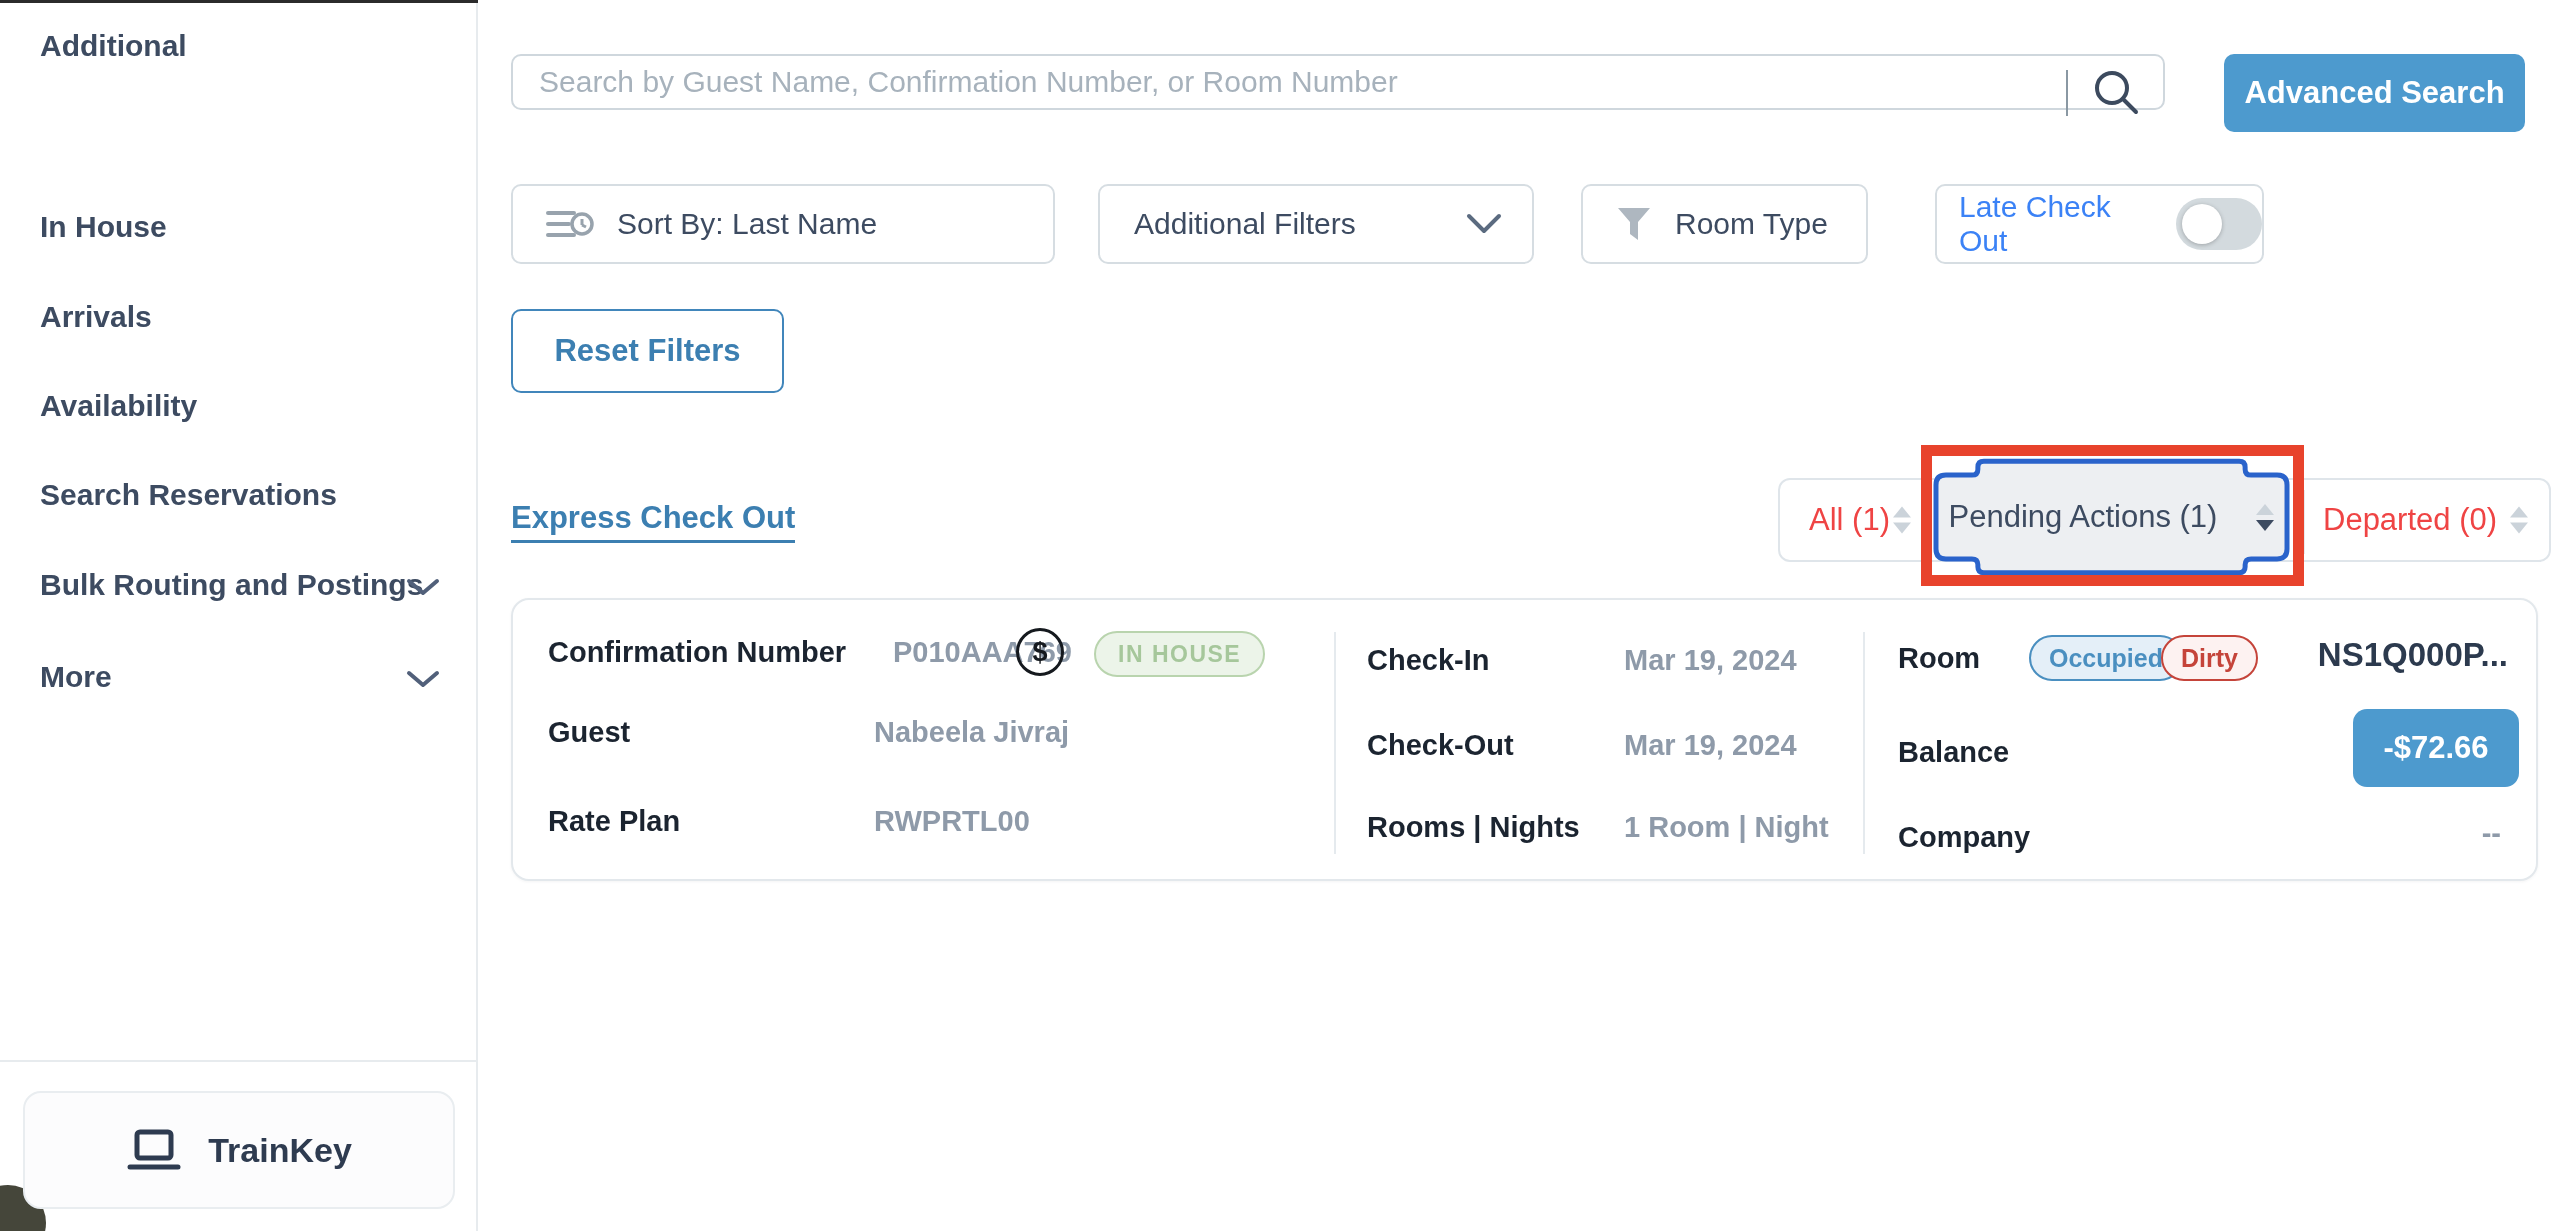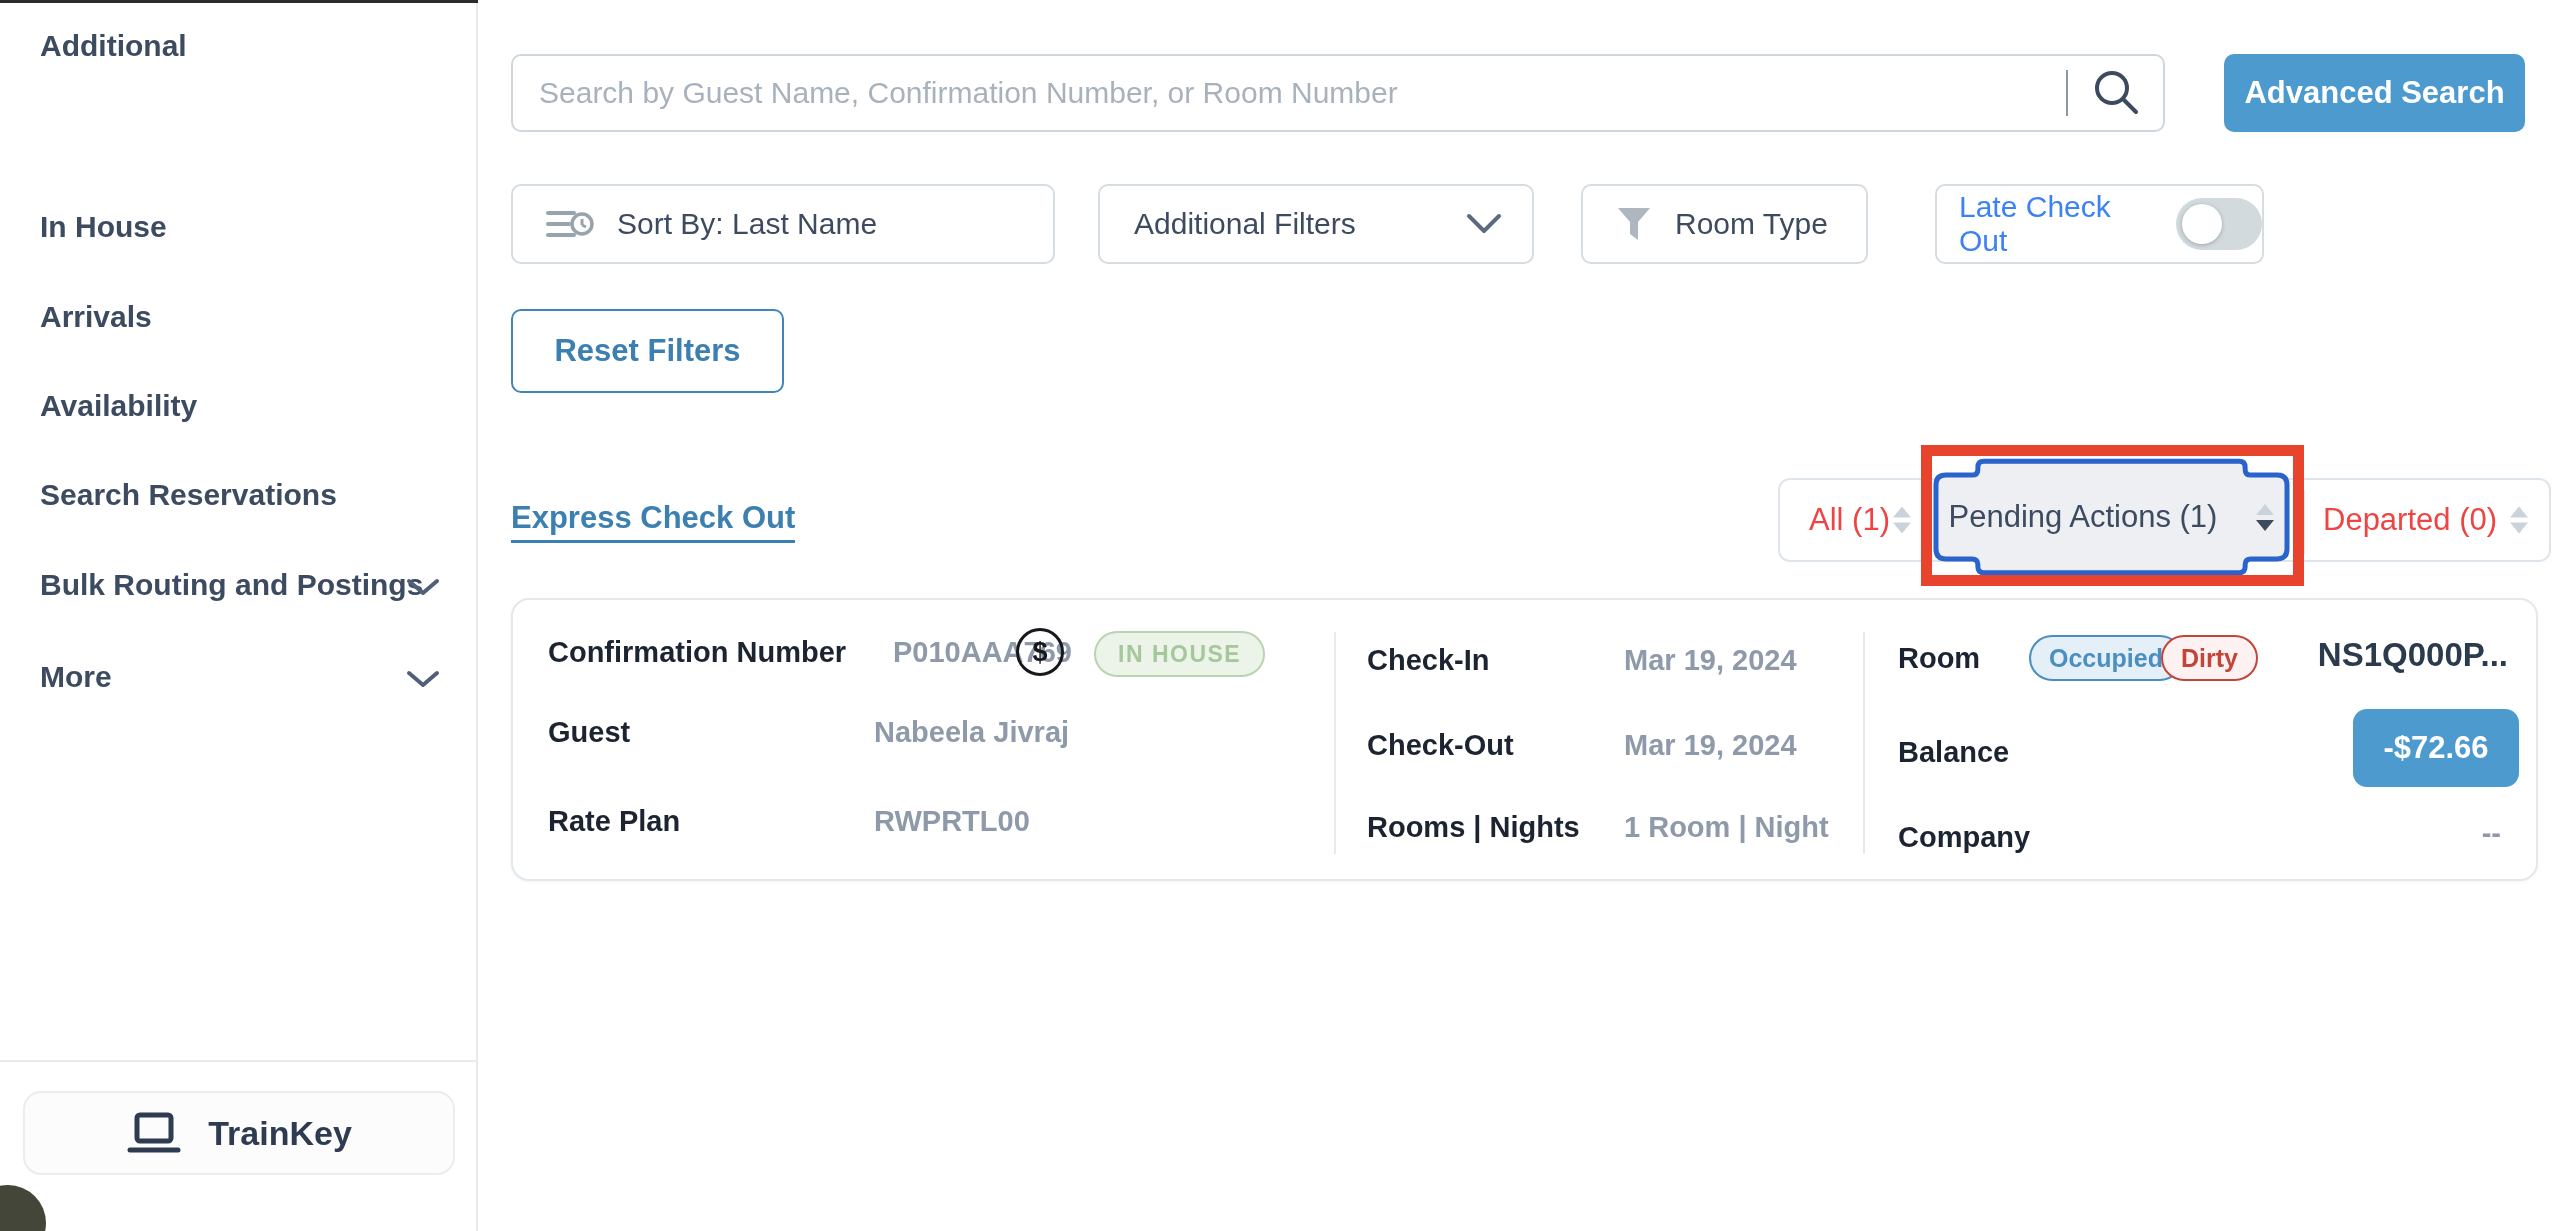--- a/index.html
+++ b/index.html
@@ -9,25 +9,25 @@
     font-family:"Liberation Sans", sans-serif; color:#3d4b61;
   }
 
   
   .sidebar { position:absolute; left:0; top:0; width:478px; height:1231px; background:#ffffff; border-right:2px solid #e7ebee; z-index:2; }
   .sidebar-topline { position:absolute; left:0; top:0; width:478px; height:3px; background:#2b2b2b; }
   .nav-item { position:absolute; left:0; width:478px; height:92px; display:flex; align-items:center; padding-left:40px; font-size:30px; font-weight:700; color:#3d4b61; cursor:pointer; }
   .nav-item.active { background:#f4f5f7; color:#4aa3da; border-right:8px solid #4aa3da; }
   .nav-chevron { position:absolute; right:38px; top:50%; margin-top:-7px; }
   .sidebar-divider { position:absolute; top:1060px; left:0; width:478px; height:2px; background:#e7ebee; }
-  .trainkey { position:absolute; left:23px; top:1091px; width:432px; height:84px; background:#fcfcfd; border:2px solid #e9edf0; border-radius:18px; display:flex; align-items:center; justify-content:center; gap:26px; font-size:34px; font-weight:700; color:#2e3b50; cursor:pointer; z-index:2; }
+  .trainkey { position:absolute; left:23px; top:1091px; width:432px; height:118px; background:#fcfcfd; border:2px solid #e9edf0; border-radius:18px; display:flex; align-items:center; justify-content:center; gap:26px; font-size:34px; font-weight:700; color:#2e3b50; cursor:pointer; z-index:2; }
   .corner-blob { position:absolute; left:-30px; bottom:-30px; width:76px; height:76px; border-radius:50%; background:#45463a; z-index:1; }
 
   
-  .search-input { position:absolute; left:511px; top:54px; width:1654px; height:78px; border:2px solid #cfd7dd; border-radius:10px; font-family:"Liberation Sans", sans-serif; font-size:30px; padding:0 100px 0 26px; color:#3d4b61; outline:none; background:#fff; }
+  .search-input { position:absolute; left:511px; top:54px; width:1654px; height:56px; border:2px solid #cfd7dd; border-radius:10px; font-family:"Liberation Sans", sans-serif; font-size:30px; padding:0 100px 0 26px; color:#3d4b61; outline:none; background:#fff; }
   .search-input::placeholder { color:#a7b2bc; }
   .search-divider { position:absolute; left:2066px; top:70px; width:2px; height:46px; background:#8a98a3; }
   .search-icon { position:absolute; left:2090px; top:66px; width:54px; height:54px; cursor:pointer; }
   .advanced-btn { position:absolute; left:2224px; top:54px; width:301px; height:78px; background:#4d9ace; border:none; border-radius:10px; color:#ffffff; font-family:"Liberation Sans", sans-serif; font-size:31px; font-weight:600; cursor:pointer; }
 
   
   .chip { position:absolute; top:184px; height:80px; background:#fff; border:2px solid #d6dde2; border-radius:10px; display:flex; align-items:center; font-size:30px; color:#3d4b61; cursor:pointer; }
   .chip-sort { left:511px; width:544px; padding-left:32px; gap:22px; }
   .chip-additional { left:1098px; width:436px; padding-left:34px; }
   .chip-additional .chev { margin-left:auto; margin-right:30px; }

